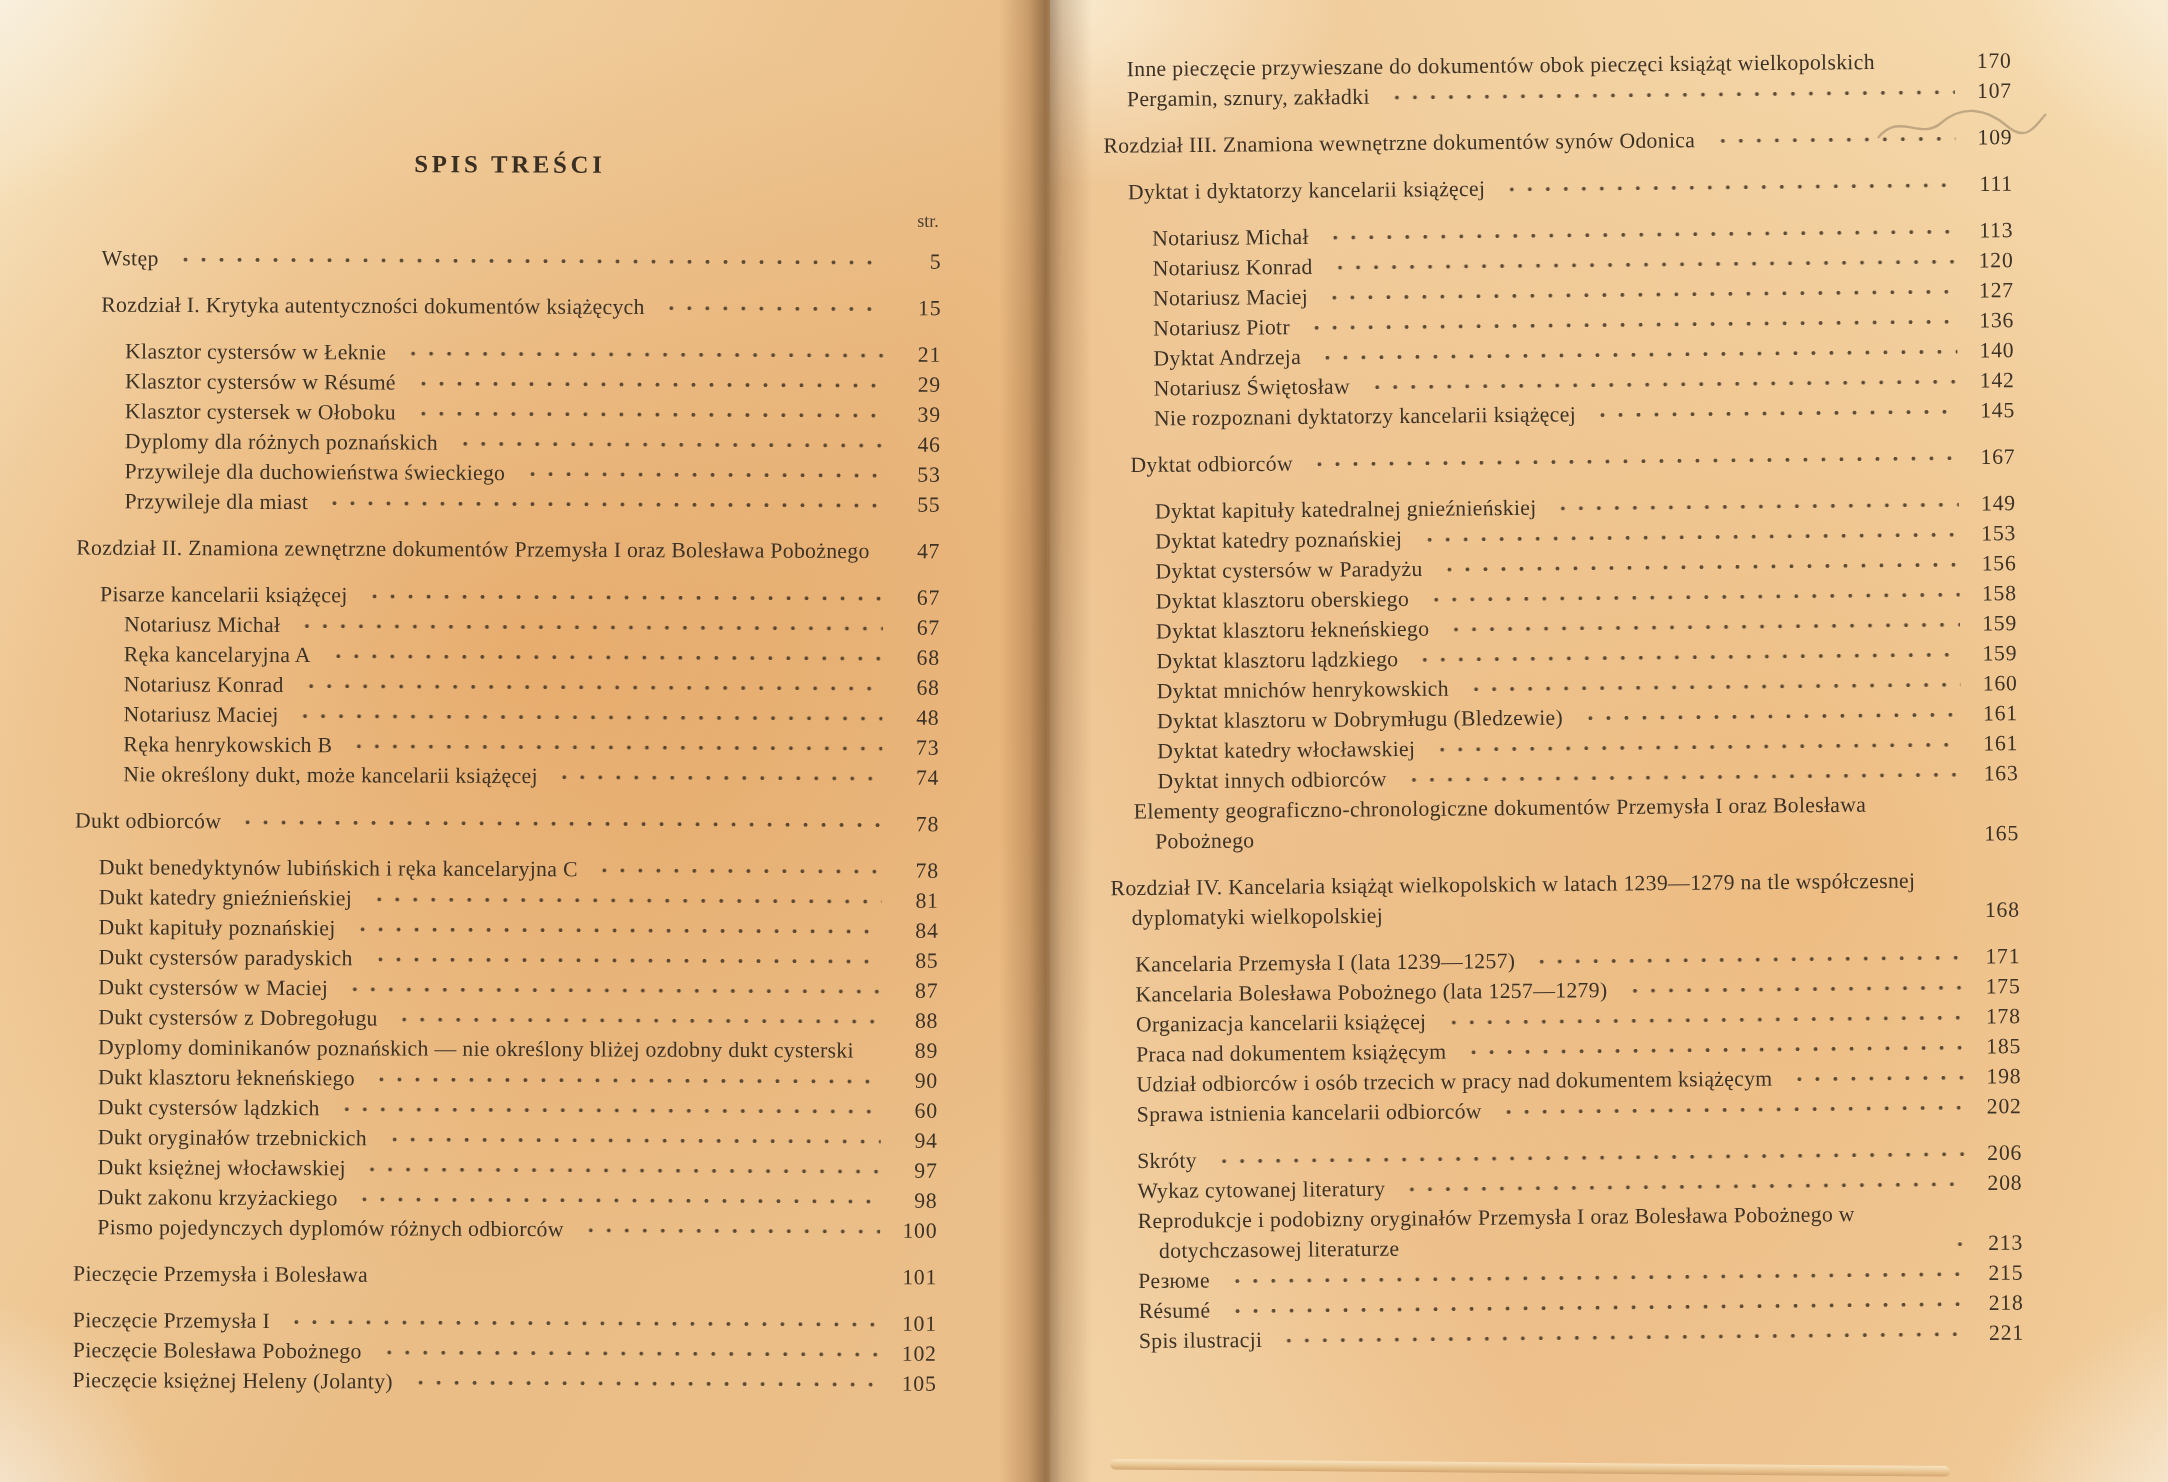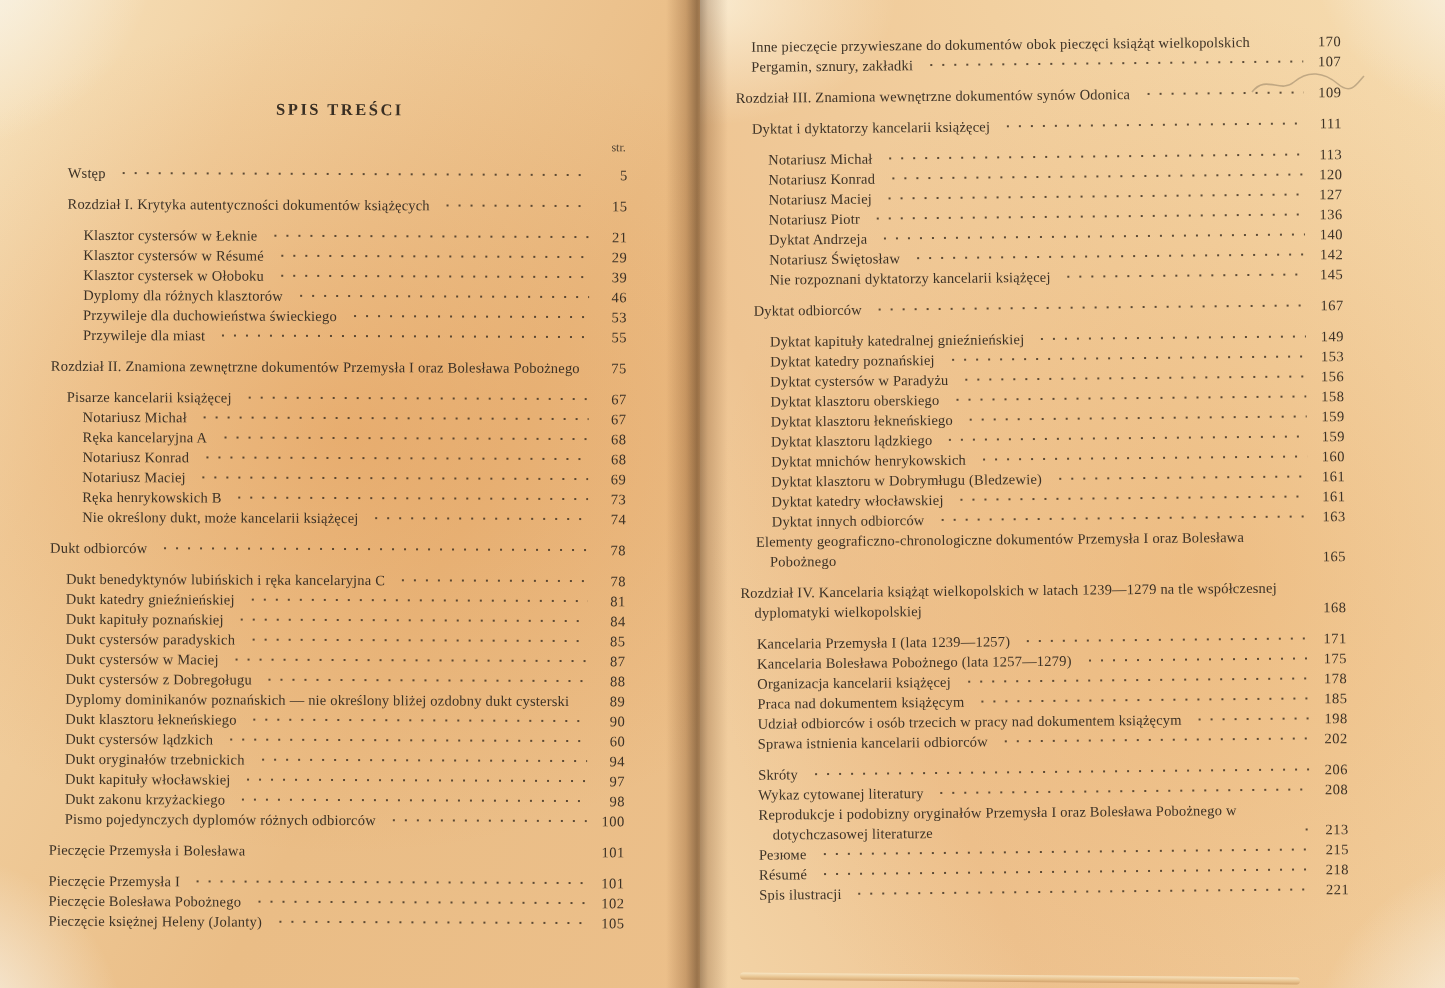--- a/index.html
+++ b/index.html
@@ -106,38 +106,38 @@
             <span class="t">Klasztor cystersów w Résumé</span>
             <span class="leader"></span>
             <span class="num">29</span>
           </div>
           <div class="row" style="padding-left: 32px;">
             <span class="t">Klasztor cystersek w Ołoboku</span>
             <span class="leader"></span>
             <span class="num">39</span>
           </div>
           <div class="row" style="padding-left: 32px;">
-            <span class="t">Dyplomy dla różnych klasztorów</span>
+            <span class="t">Dyplomy dla różnych poznańskich</span>
             <span class="leader"></span>
             <span class="num">46</span>
           </div>
           <div class="row" style="padding-left: 32px;">
             <span class="t">Przywileje dla duchowieństwa świeckiego</span>
             <span class="leader"></span>
             <span class="num">53</span>
           </div>
           <div class="row" style="padding-left: 32px;">
             <span class="t">Przywileje dla miast</span>
             <span class="leader"></span>
             <span class="num">55</span>
           </div>
           <div class="row gap" style="padding-left: 0px;">
             <span class="t">Rozdział II. Znamiona zewnętrzne dokumentów Przemysła I oraz Bolesława Pobożnego</span>
             <span class="spacer"></span>
-            <span class="num">75</span>
+            <span class="num">47</span>
           </div>
           <div class="row gap" style="padding-left: 16px;">
             <span class="t">Pisarze kancelarii książęcej</span>
             <span class="leader"></span>
             <span class="num">67</span>
           </div>
           <div class="row" style="padding-left: 32px;">
             <span class="t">Notariusz Michał</span>
             <span class="leader"></span>
             <span class="num">67</span>
@@ -148,21 +148,21 @@
             <span class="num">68</span>
           </div>
           <div class="row" style="padding-left: 32px;">
             <span class="t">Notariusz Konrad</span>
             <span class="leader"></span>
             <span class="num">68</span>
           </div>
           <div class="row" style="padding-left: 32px;">
             <span class="t">Notariusz Maciej</span>
             <span class="leader"></span>
-            <span class="num">69</span>
+            <span class="num">48</span>
           </div>
           <div class="row" style="padding-left: 32px;">
             <span class="t">Ręka henrykowskich B</span>
             <span class="leader"></span>
             <span class="num">73</span>
           </div>
           <div class="row" style="padding-left: 32px;">
             <span class="t">Nie określony dukt, może kancelarii książęcej</span>
             <span class="leader"></span>
             <span class="num">74</span>
@@ -216,21 +216,21 @@
             <span class="t">Dukt cystersów lądzkich</span>
             <span class="leader"></span>
             <span class="num">60</span>
           </div>
           <div class="row" style="padding-left: 16px;">
             <span class="t">Dukt oryginałów trzebnickich</span>
             <span class="leader"></span>
             <span class="num">94</span>
           </div>
           <div class="row" style="padding-left: 16px;">
-            <span class="t">Dukt kapituły włocławskiej</span>
+            <span class="t">Dukt księżnej włocławskiej</span>
             <span class="leader"></span>
             <span class="num">97</span>
           </div>
           <div class="row" style="padding-left: 16px;">
             <span class="t">Dukt zakonu krzyżackiego</span>
             <span class="leader"></span>
             <span class="num">98</span>
           </div>
           <div class="row" style="padding-left: 16px;">
             <span class="t">Pismo pojedynczych dyplomów różnych odbiorców</span>

